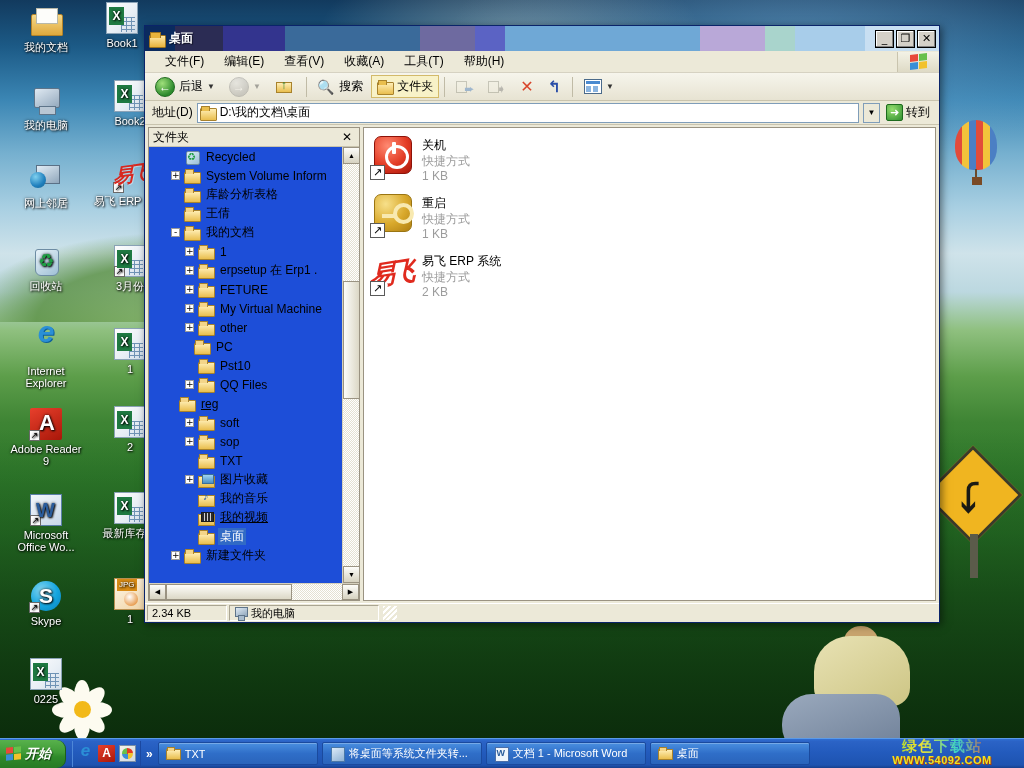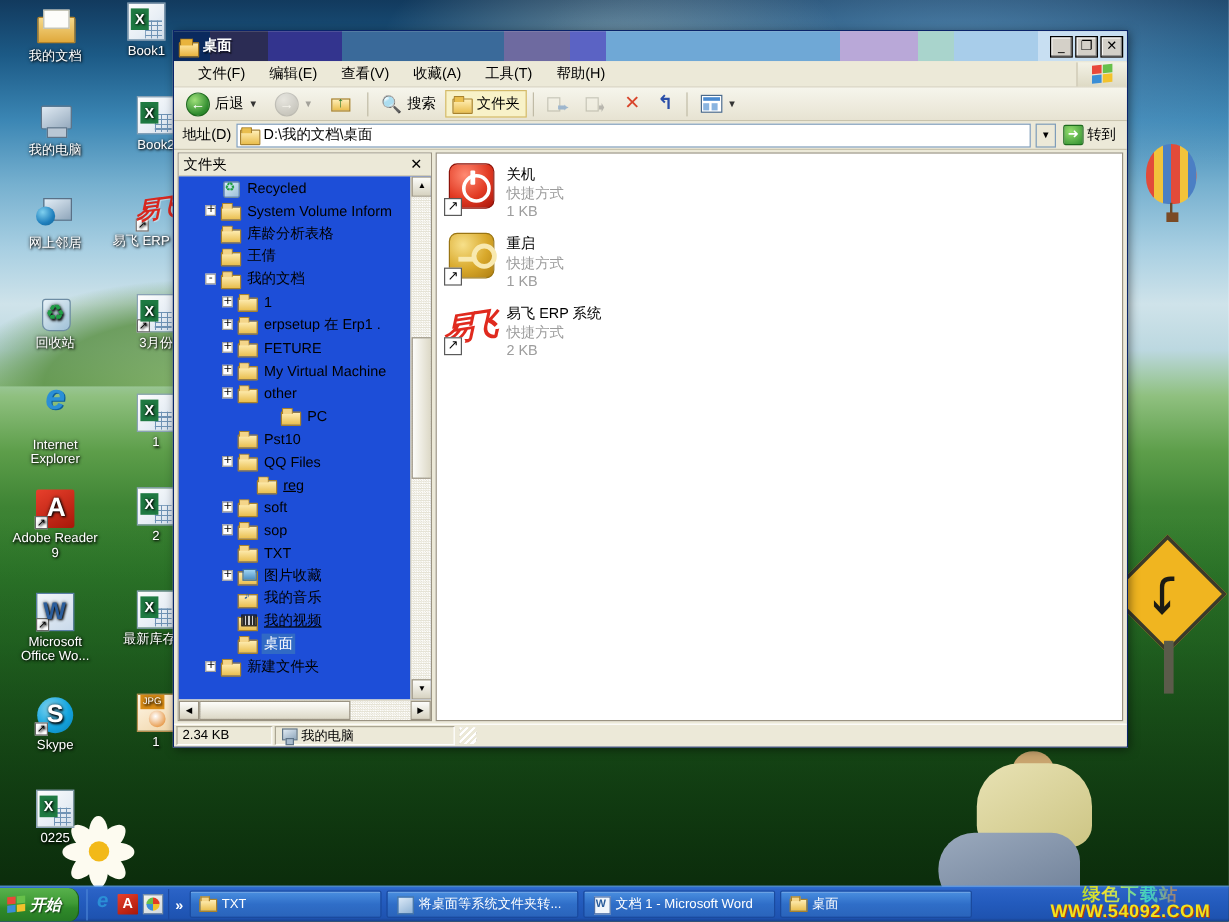--- a/index.html
+++ b/index.html
@@ -347,21 +347,21 @@
   .tico-folder:before{content:"";position:absolute;left:0;top:2px;width:13px;height:9px;background:linear-gradient(to bottom,#ffeeb5,#e9be4e);border:1px solid #a8822c;}
   .tico-folder:after{content:"";position:absolute;left:1px;top:0;width:6px;height:3px;background:#f4d589;border:1px solid #a8822c;border-bottom:none;}
   .tico-win:before{content:"";position:absolute;left:1px;top:0;width:12px;height:13px;background:linear-gradient(150deg,#dceaf8,#8fb2d4);border:1px solid #4a78a8;}
   .tico-word:before{content:"";position:absolute;left:1px;top:0;width:12px;height:13px;background:#f0f5fb;border:1px solid #4a6ea8;}
   .tico-word:after{content:"W";position:absolute;left:1px;top:0;width:12px;text-align:center;font-size:9px;font-weight:bold;color:#2a5c9b;line-height:13px;}
   #watermark{position:absolute;right:6px;bottom:0;width:152px;height:30px;text-align:center;}
   #wm1{font-size:15px;font-weight:bold;line-height:16px;
     background:linear-gradient(to right,#3ad13a,#f2e22c 35%,#3ad1c8 60%,#f24a2c 85%,#e82ad1);
     -webkit-background-clip:text;background-clip:text;color:transparent;
     text-shadow:none;letter-spacing:1px;}
-  #wm2{font-size:15px;font-weight:bold;color:#f2e21c;line-height:12px;letter-spacing:.5px;
+  #wm2{font-size:11px;font-weight:bold;color:#f2e21c;line-height:12px;letter-spacing:.5px;
     text-shadow:1px 1px 0 #b03a10;}
 </style>
 </head>
 <body>
 
 <div id="desktop">
   <div id="sky-glow"></div>
   <div id="hill"></div>
   <div id="grass"></div>
 
@@ -634,36 +634,36 @@
             <div class="tr" style="padding-left: 36px;">
               <span class="exp">+</span>
               <span class="ic fold"></span>
               <span class="lb">My Virtual Machine</span>
             </div>
             <div class="tr" style="padding-left: 36px;">
               <span class="exp">+</span>
               <span class="ic fold"></span>
               <span class="lb">other</span>
             </div>
-            <div class="tr" style="padding-left: 32px; margin-left: 40px;">
+            <div class="tr" style="padding-left: 32px;">
               <span class="expspace"></span>
               <span class="ic fold"></span>
               <span class="lb">PC</span>
             </div>
             <div class="tr" style="padding-left: 36px;">
               <span class="expspace"></span>
               <span class="ic fold"></span>
               <span class="lb">Pst10</span>
             </div>
             <div class="tr" style="padding-left: 36px;">
               <span class="exp">+</span>
               <span class="ic fold"></span>
               <span class="lb">QQ Files</span>
             </div>
-            <div class="tr" style="padding-left: 52px; text-decoration: underline;">
+            <div class="tr" style="padding-left: 17px; text-decoration: underline;">
               <span class="expspace"></span>
               <span class="ic fold"></span>
               <span class="lb">reg</span>
             </div>
             <div class="tr" style="padding-left: 36px;">
               <span class="exp">+</span>
               <span class="ic fold"></span>
               <span class="lb">soft</span>
             </div>
             <div class="tr" style="padding-left: 36px;">

